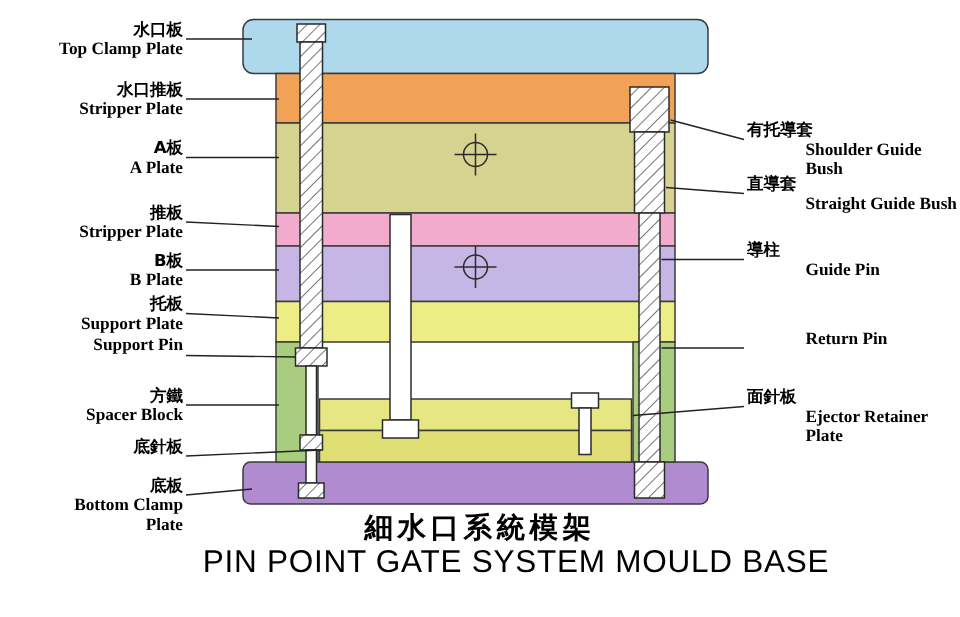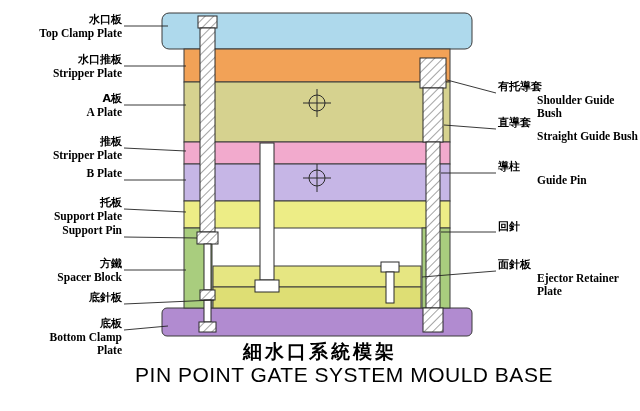--- a/index.html
+++ b/index.html
@@ -112,20 +112,21 @@
   </div>
   <div class="label left-label" style="top:92px">
     <div class="cn">A板</div>
     <div class="en">A Plate</div>
   </div>
   <div class="label left-label" style="top:135px">
     <div class="cn">推板</div>
     <div class="en">Stripper Plate</div>
   </div>
   <div class="label left-label" style="top:167px">
+    <div class="cn">B板</div>
     <div class="en">B Plate</div>
   </div>
   <div class="label left-label" style="top:196px">
     <div class="cn">托板</div>
     <div class="en">Support Plate</div>
   </div>
   <div class="label left-label" style="top:224px">
     <div class="en">Support Pin</div>
   </div>
   <div class="label left-label" style="top:257px">
@@ -146,21 +147,21 @@
   </div>
   <div class="label right-label" style="top:116px">
     <div class="cn">直導套</div>
     <div class="en">Straight Guide Bush</div>
   </div>
   <div class="label right-label" style="top:160px">
     <div class="cn">導柱</div>
     <div class="en">Guide Pin</div>
   </div>
   <div class="label right-label" style="top:220px">
-    <div class="cn">回針</div>
+    <div class="en">Return Pin</div>
   </div>
   <div class="label right-label" style="top:258px">
     <div class="cn">面針板</div>
     <div class="en">Ejector Retainer Plate</div>
   </div>
 
   <div class="title-cn">細水口系統模架</div>
   <div class="title-en">PIN POINT GATE SYSTEM MOULD BASE</div>
 
 </div>

